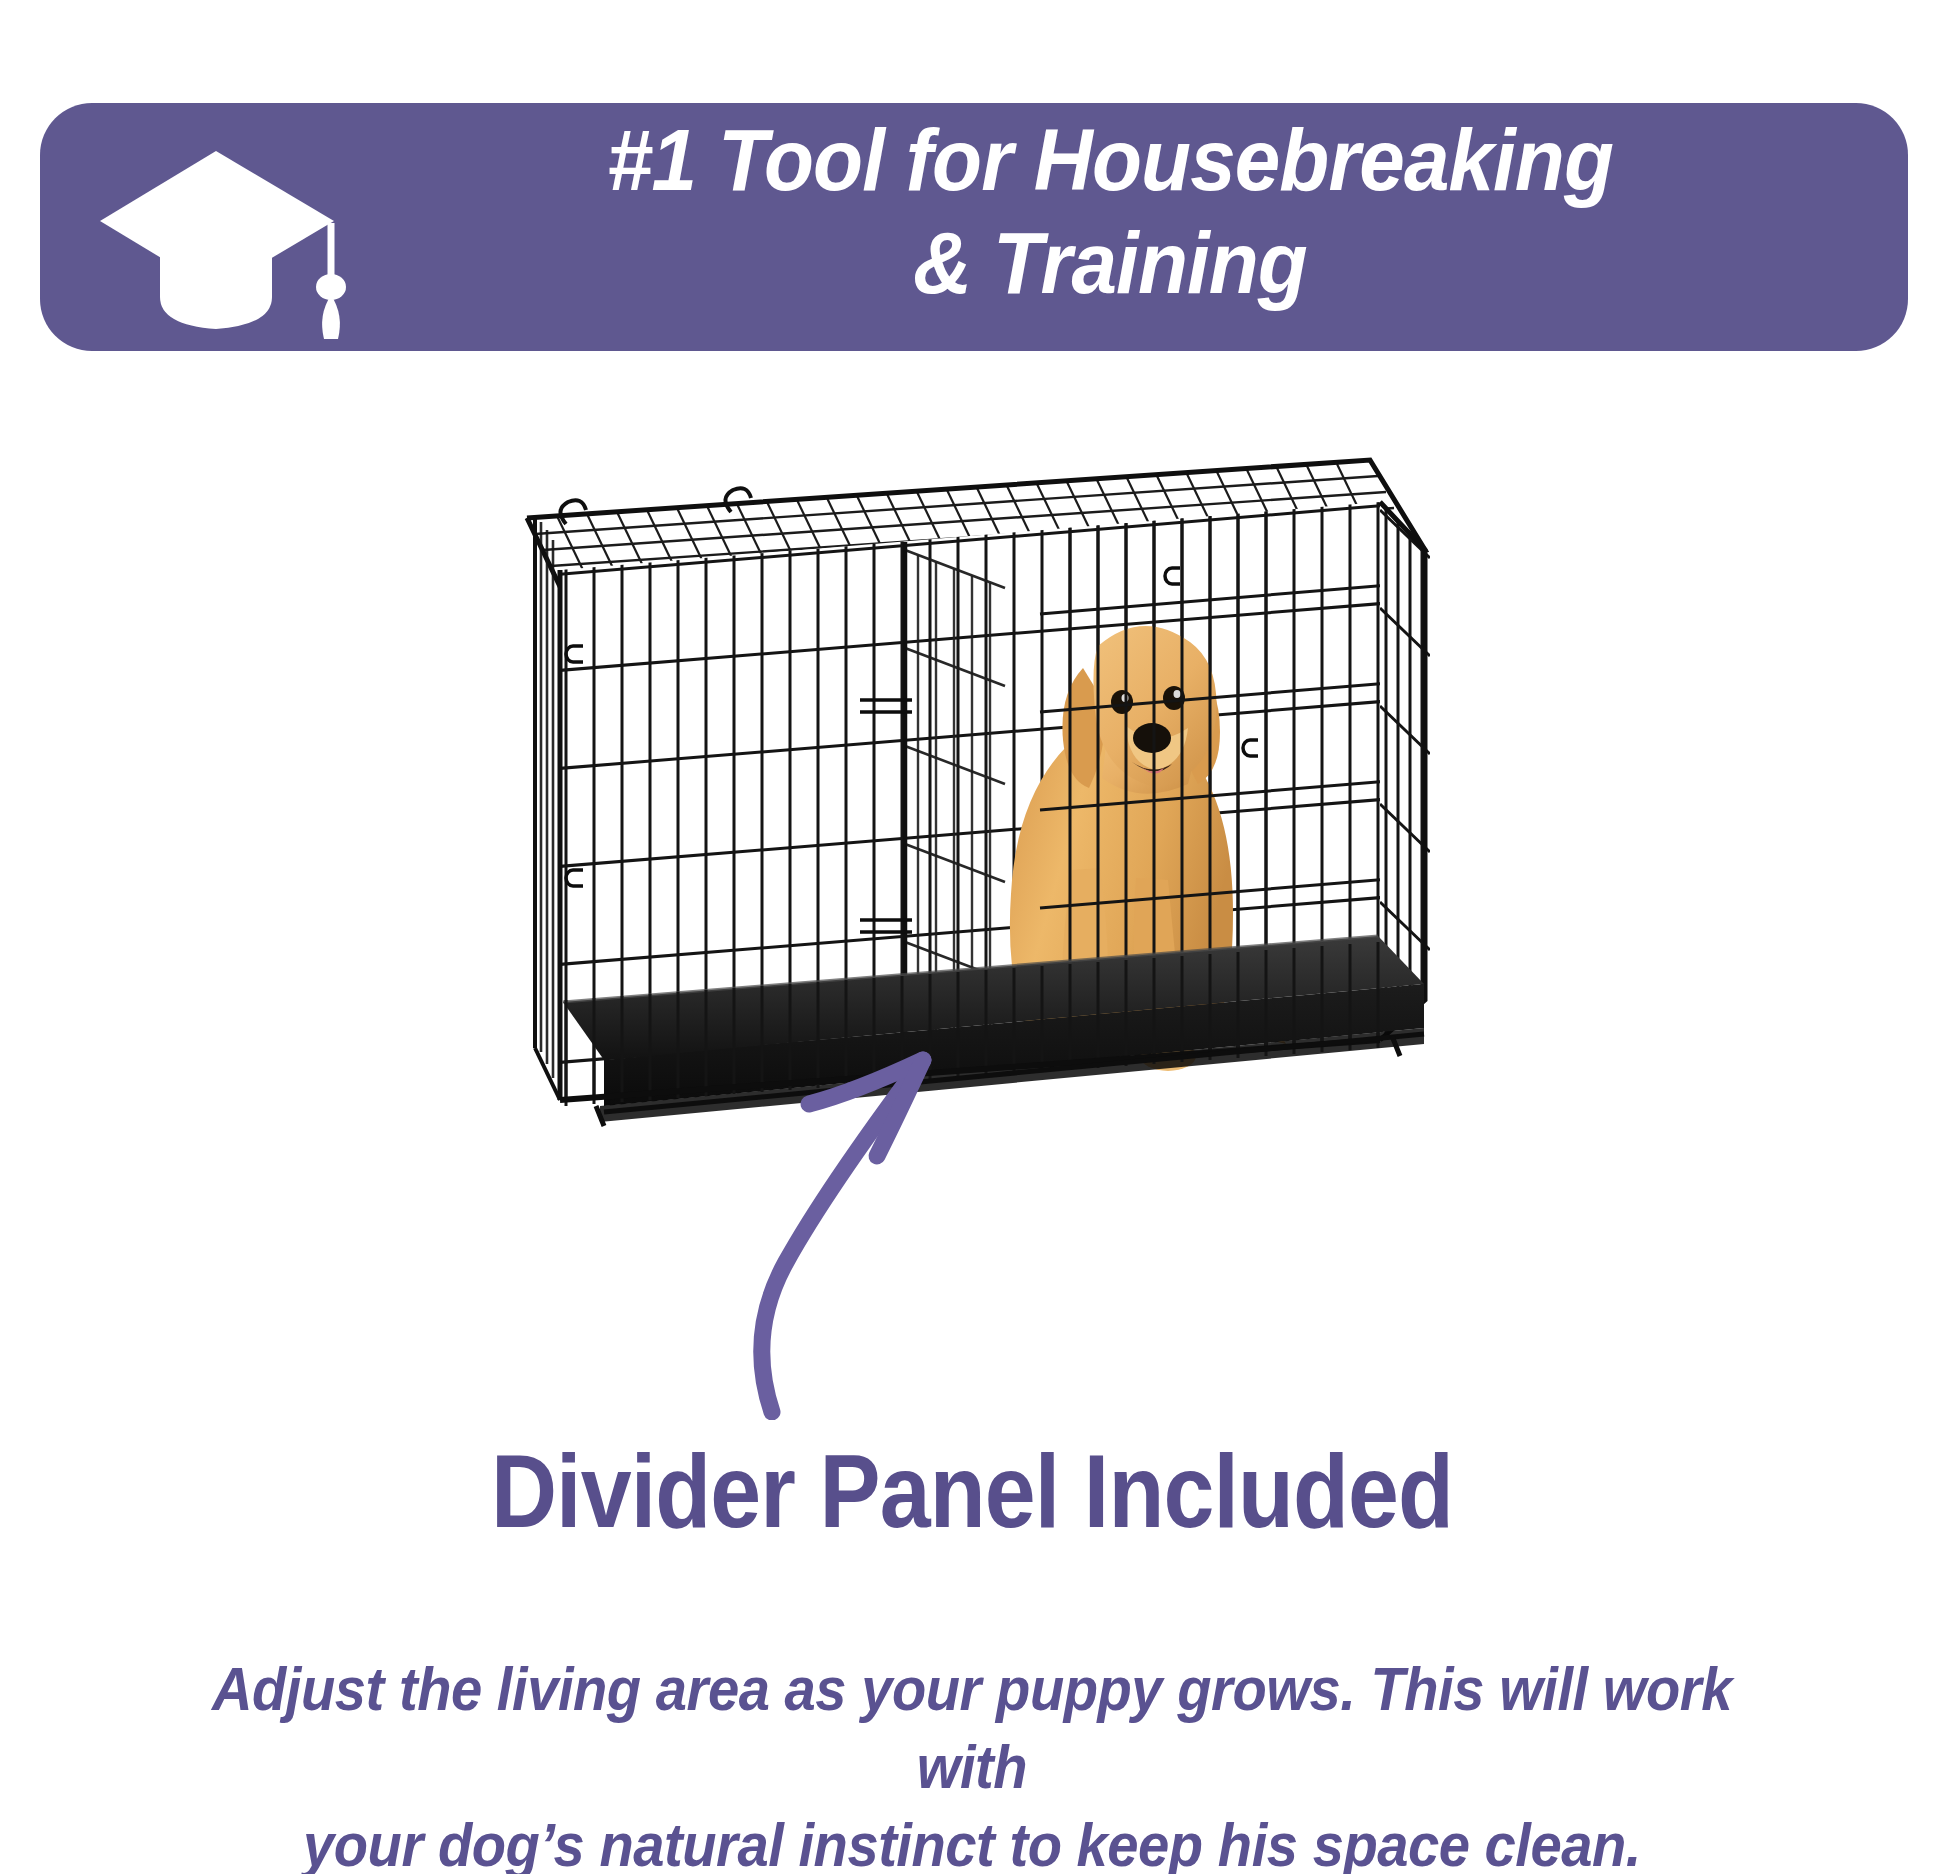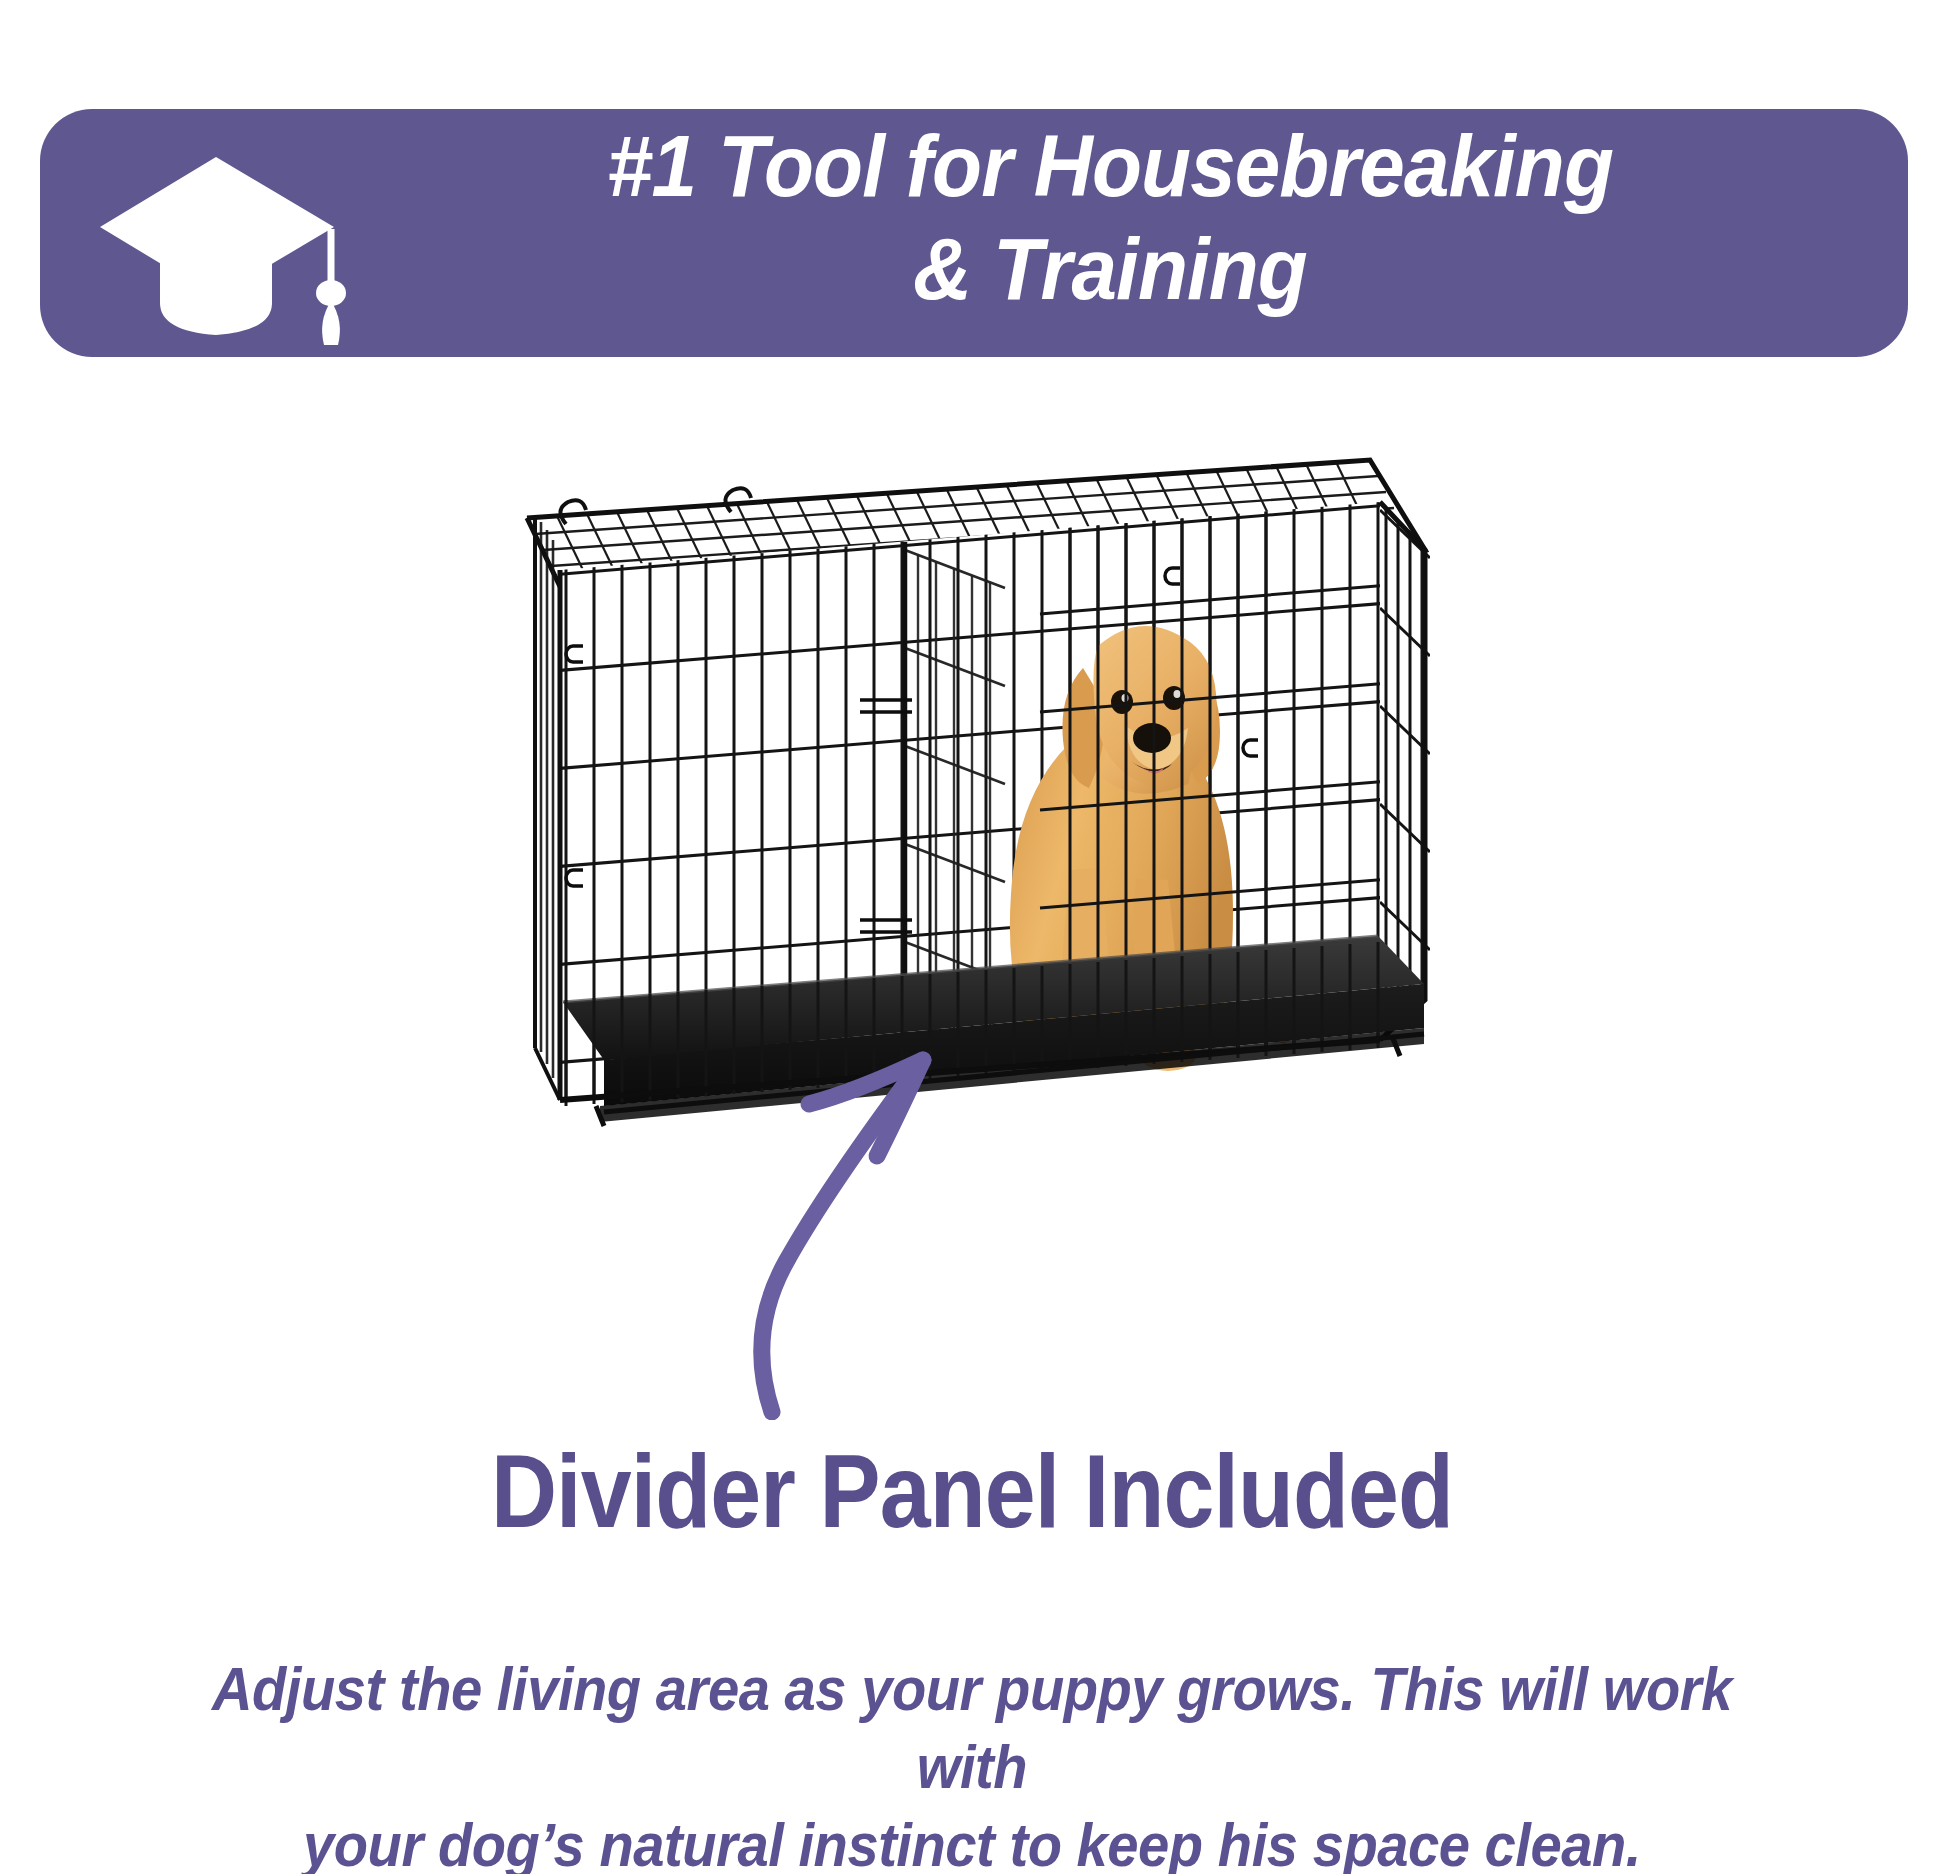--- a/index.html
+++ b/index.html
@@ -12,21 +12,21 @@
     height: 1874px;
     position: relative;
     font-family: "Liberation Sans", sans-serif;
     overflow: hidden;
   }
 
   
   #promo-banner {
     position: absolute;
     left: 40px;
-    top: 109px;
+    top: 103px;
     width: 1868px;
     height: 248px;
     background: #5F5890;
     border-radius: 52px;
     box-sizing: border-box;
     display: flex;
     align-items: center;
   }
   #grad-cap-icon {
     position: absolute;

